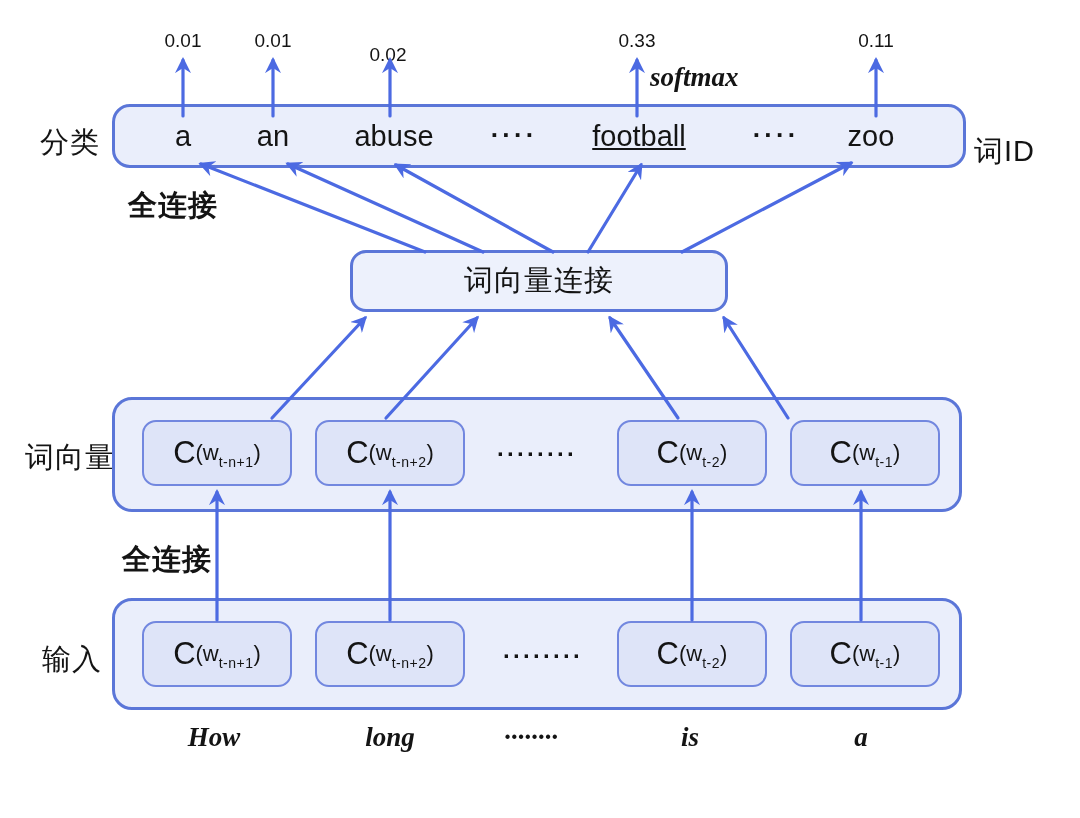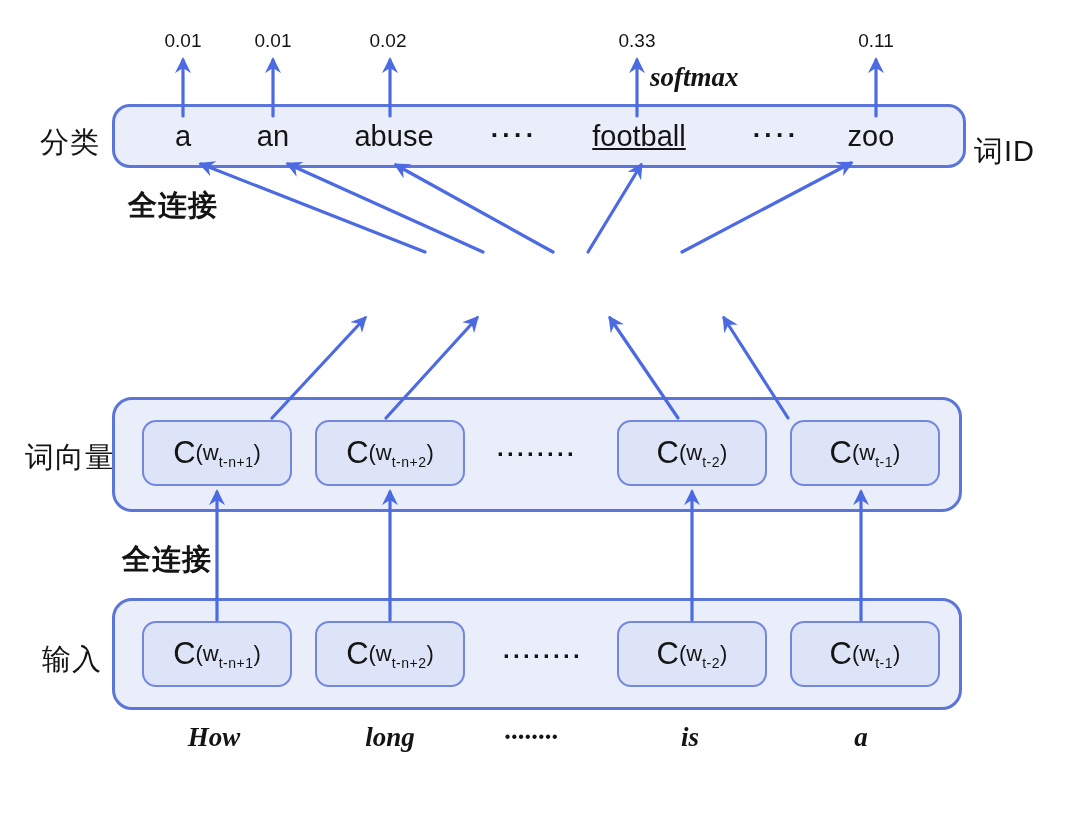--- a/index.html
+++ b/index.html
@@ -39,39 +39,42 @@
   .bword{font-family:"Liberation Serif", serif;font-style:italic;font-weight:700;font-size:27px;}
   svg.overlay{position:absolute;left:0;top:0;pointer-events:none;}
 </style>
 </head>
 <body>
 
 <div class="stage">
 
   <span class="abs center prob" style="left:183px;top:30px;">0.01</span>
   <span class="abs center prob" style="left:273px;top:30px;">0.01</span>
-  <span class="abs center prob" style="left:388px;top:30px;">0.02</span>
+  <span class="abs center prob" style="left:388px;top:44px;">0.02</span>
   <span class="abs center prob" style="left:637px;top:30px;">0.33</span>
   <span class="abs center prob" style="left:876px;top:30px;">0.11</span>
 
   <span class="abs softmax" style="left:650px;top:62px;">softmax</span>
 
   <span class="abs cn" style="left:40px;top:123px;">分类</span>
   <div class="bigbox" style="left:112px;top:104px;width:854px;height:64px;border-radius:18px;"></div>
   <span class="abs center word" style="left:183px;top:120px;">a</span>
   <span class="abs center word" style="left:273px;top:120px;">an</span>
   <span class="abs center word" style="left:394px;top:120px;">abuse</span>
   <span class="abs center worddots" style="left:514px;top:120px;">····</span>
   <span class="abs center word" style="left:639px;top:120px;text-decoration:underline;">football</span>
   <span class="abs center worddots" style="left:776px;top:120px;">····</span>
   <span class="abs center word" style="left:871px;top:120px;">zoo</span>
   <span class="abs cn" style="left:974px;top:132px;">词ID</span>
 
   <span class="abs cn" style="left:128px;top:186px;font-weight:600;">全连接</span>
 
+  <div class="concat vcenter" style="left:350px;top:250px;width:378px;height:62px;">
+    <span>词向量连接</span>
+  </div>
 
   <span class="abs cn" style="left:25px;top:438px;">词向量</span>
   <div class="bigbox" style="left:112px;top:397px;width:850px;height:115px;"></div>
   <div class="chip" style="left:142px;top:420px;">
     <span class="c">C</span>
       <span class="p">(w</span>
       <span class="sub">t-n+1</span>
       <span class="p">)</span>
   </div>
   <div class="chip" style="left:315px;top:420px;">

